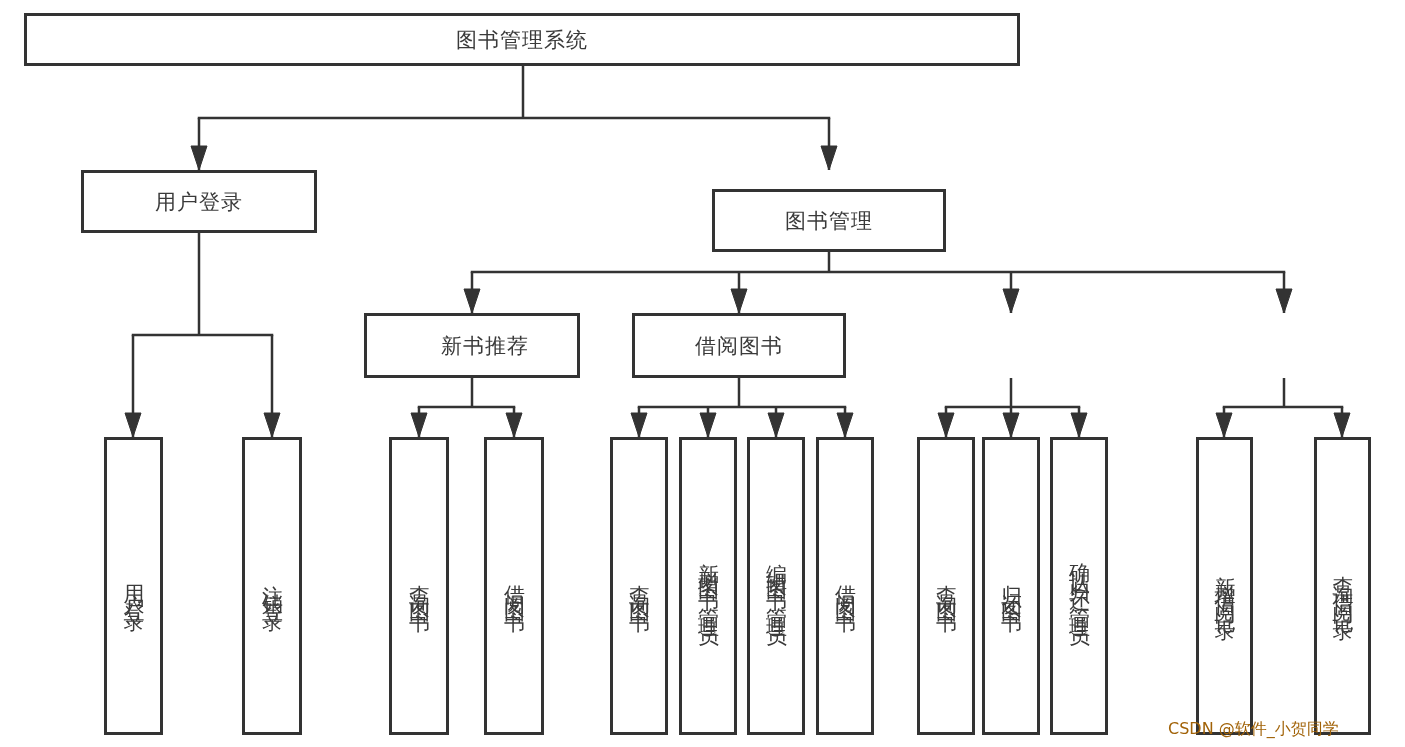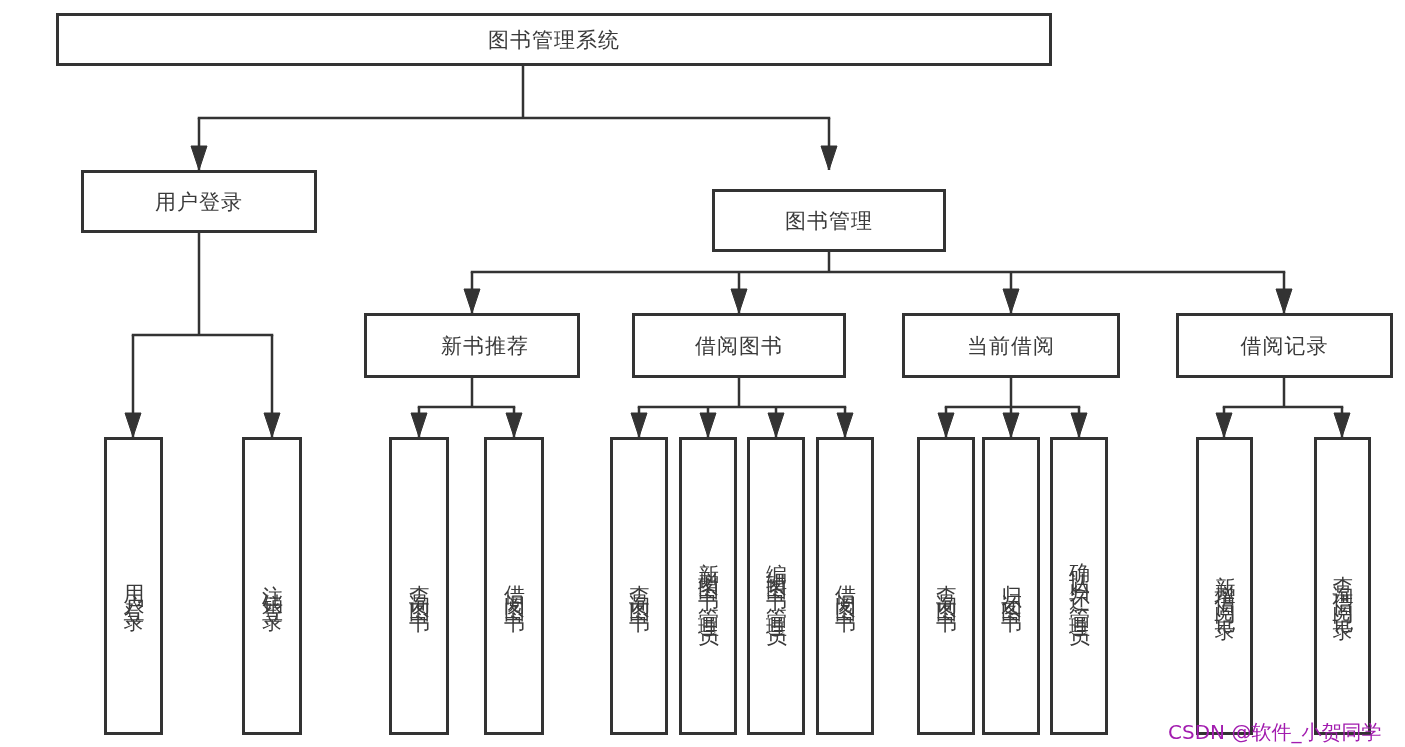--- a/index.html
+++ b/index.html
@@ -38,22 +38,22 @@
     text-orientation: mixed;
     font-size: 21px;
     letter-spacing: 9px;
     line-height: 1;
     color: #3a3a3a;
   }
   .watermark {
     position: absolute;
     left: 1168px;
     top: 719px;
-    font-size: 20px;
-    color: #a21caf;
+    font-size: 16px;
+    color: #a16207;
     white-space: nowrap;
     z-index: 5;
   }
 </style>
 </head>
 <body>
 
 <div class="canvas">
 
   <svg class="wires" viewBox="0 0 1405 747" xmlns="http://www.w3.org/2000/svg">
@@ -99,42 +99,36 @@
       <path d="M1011,407 L1011,437" marker-end="url(#arrowhead)"></path>
       <path d="M1079,407 L1079,437" marker-end="url(#arrowhead)"></path>
 
       <path d="M1284,378 L1284,407"></path>
       <path d="M1222.75,407 L1343.25,407"></path>
       <path d="M1224,407 L1224,437" marker-end="url(#arrowhead)"></path>
       <path d="M1342,407 L1342,437" marker-end="url(#arrowhead)"></path>
     </g>
   </svg>
 
-  <div class="node hbox" style="left:24px; top:13px; width:996px; height:53px;margin-left:32px;">
+  <div class="node hbox" style="left:24px; top:13px; width:996px; height:53px;">
     <span class="label">图书管理系统</span>
   </div>
 
   <div class="node hbox" style="left:81px; top:170px; width:236px; height:63px;">
     <span class="label">用户登录</span>
   </div>
   <div class="node hbox" style="left:712px; top:170px; width:234px; height:63px;margin-top:19px;">
     <span class="label">图书管理</span>
   </div>
 
   <div class="node hbox" style="left:364px; top:313px; width:216px; height:65px;padding-left:26px;">
     <span class="label">新书推荐</span>
   </div>
   <div class="node hbox" style="left:632px; top:313px; width:214px; height:65px;">
     <span class="label">借阅图书</span>
-  </div>
-  <div class="node hbox" style="left:902px; top:313px; width:218px; height:65px;">
-    <span class="label">当前借阅</span>
-  </div>
-  <div class="node hbox" style="left:1176px; top:313px; width:217px; height:65px;">
-    <span class="label">借阅记录</span>
   </div>
 
   <div class="node vbox" style="left:104px; top:437px; width:59px; height:298px;">
     <span class="label">用户登录</span>
   </div>
   <div class="node vbox" style="left:242px; top:437px; width:60px; height:298px;">
     <span class="label">注销登录</span>
   </div>
 
   <div class="node vbox" style="left:389px; top:437px; width:60px; height:298px;">

